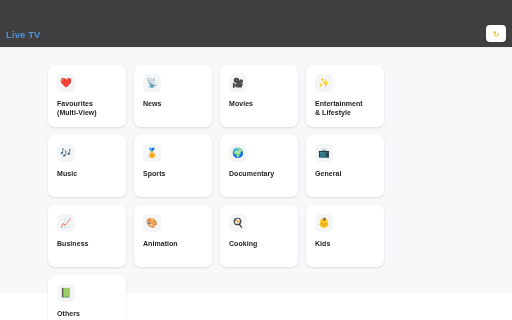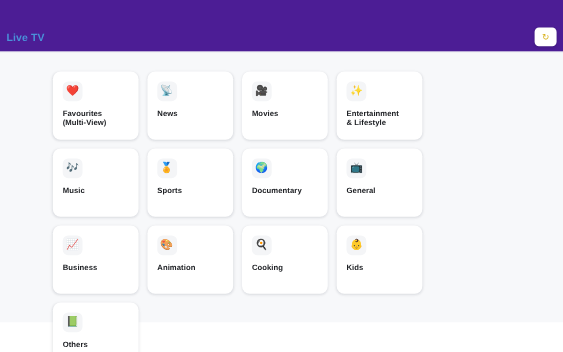--- a/index.html
+++ b/index.html
@@ -19,21 +19,21 @@
     position: relative;
     background: #ffffff;
   }
   
   .header {
     position: absolute;
     left: 0;
     top: 0;
     width: 512px;
     height: 47px;
-    background: #4c1d95;
+    background: #404040;
     box-sizing: border-box;
   }
   .header-title {
     position: absolute;
     left: 6px;
     top: 29px;
     font-size: 9.5px;
     font-weight: bold;
     color: #4a90d9;
     letter-spacing: 0.1px;

